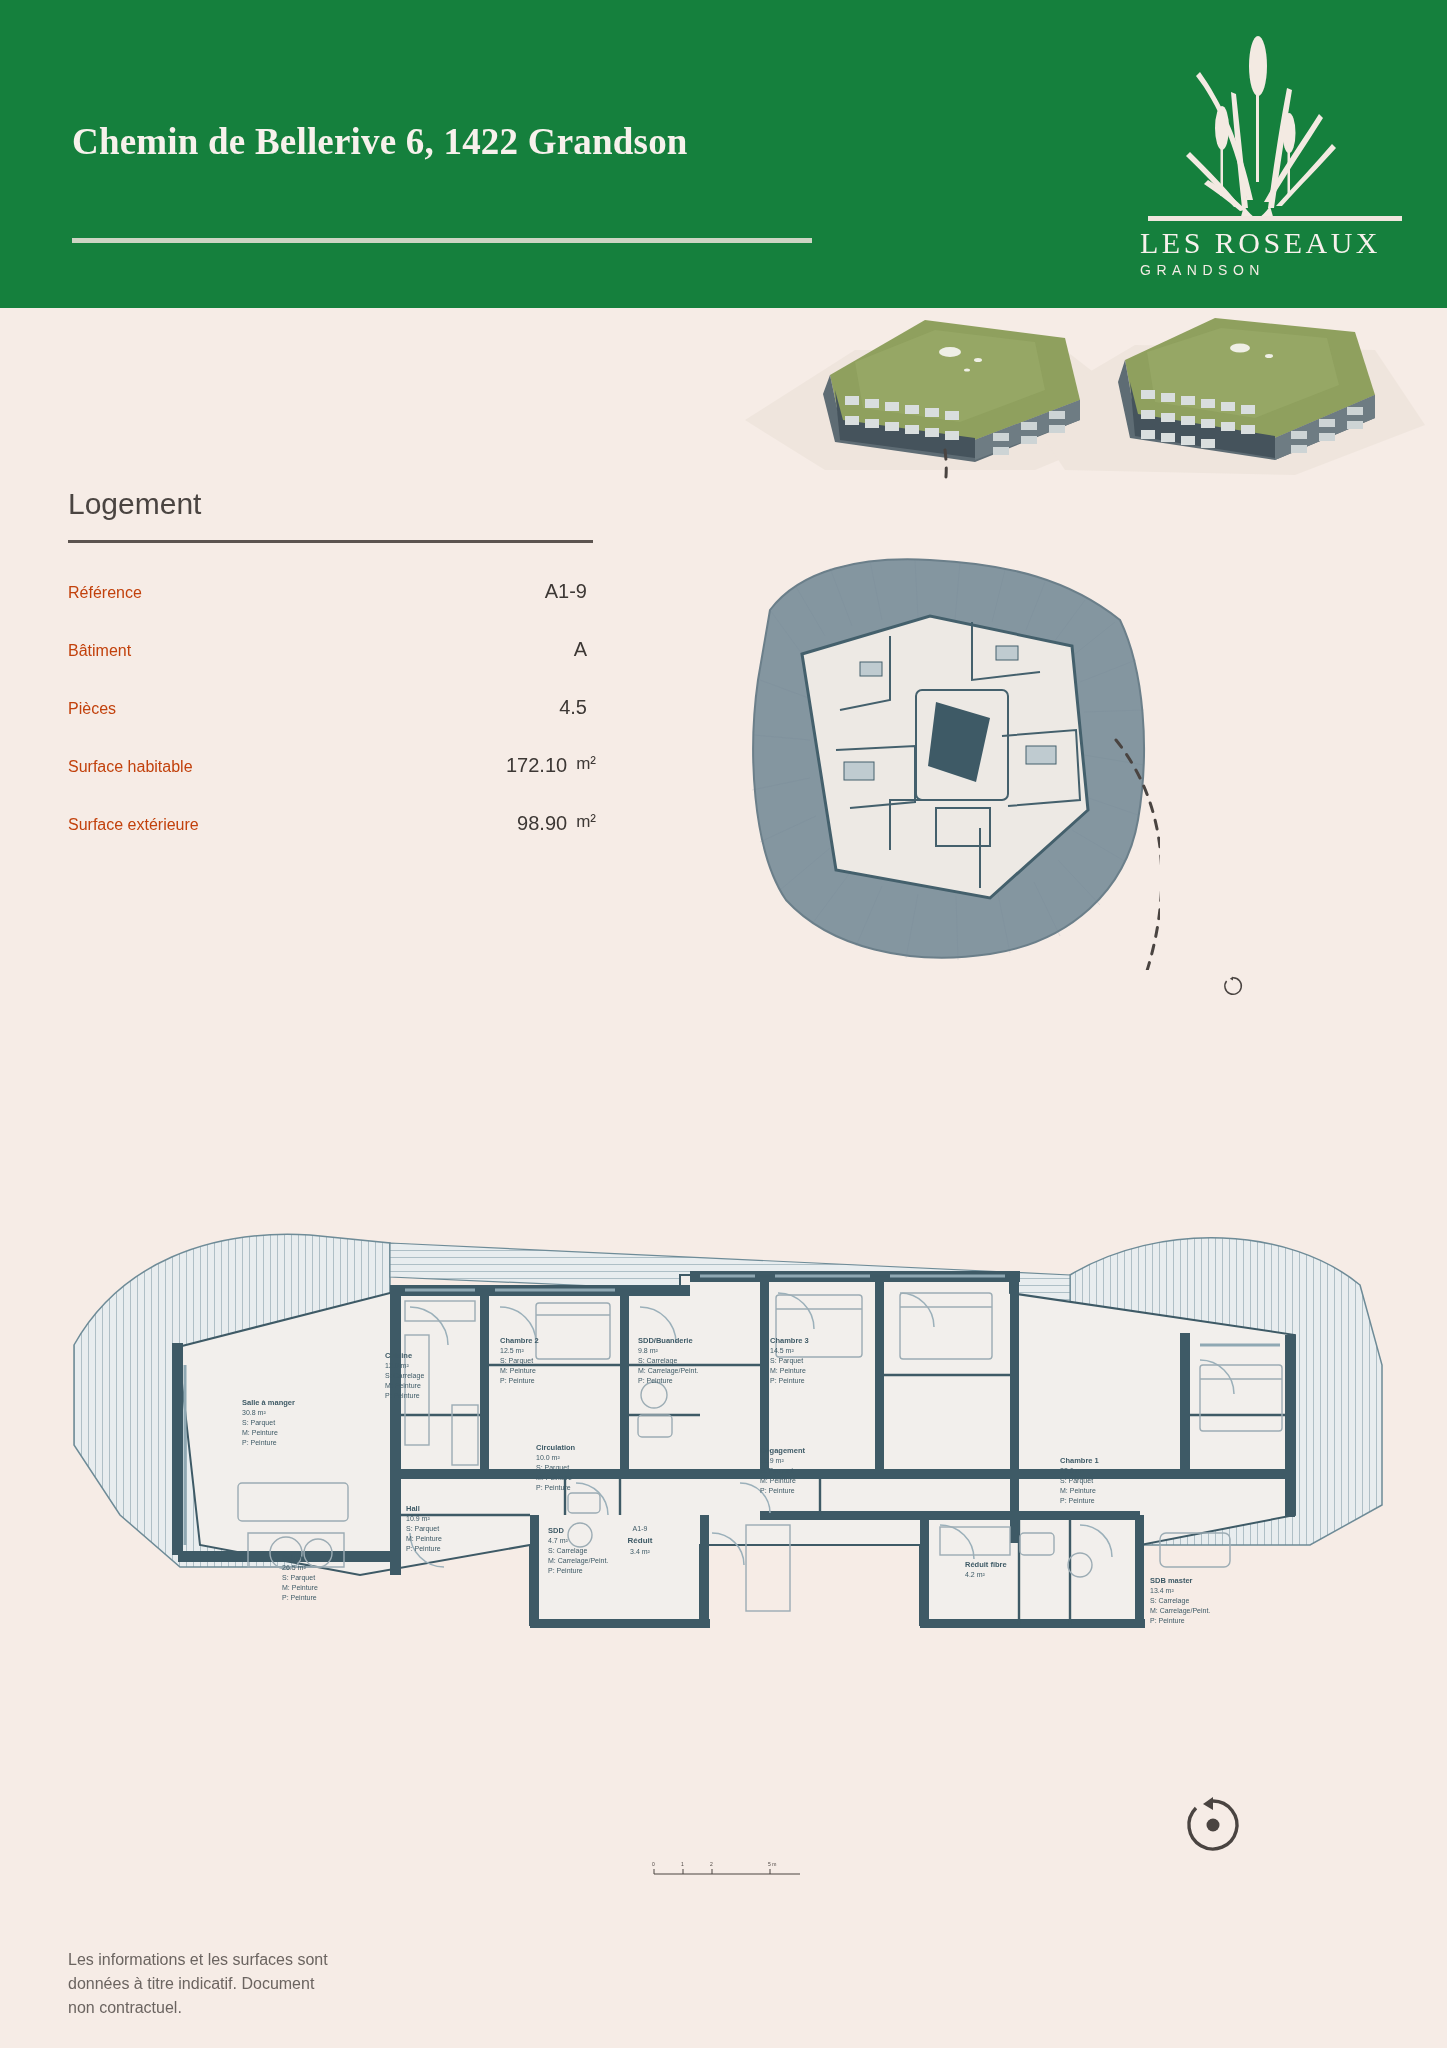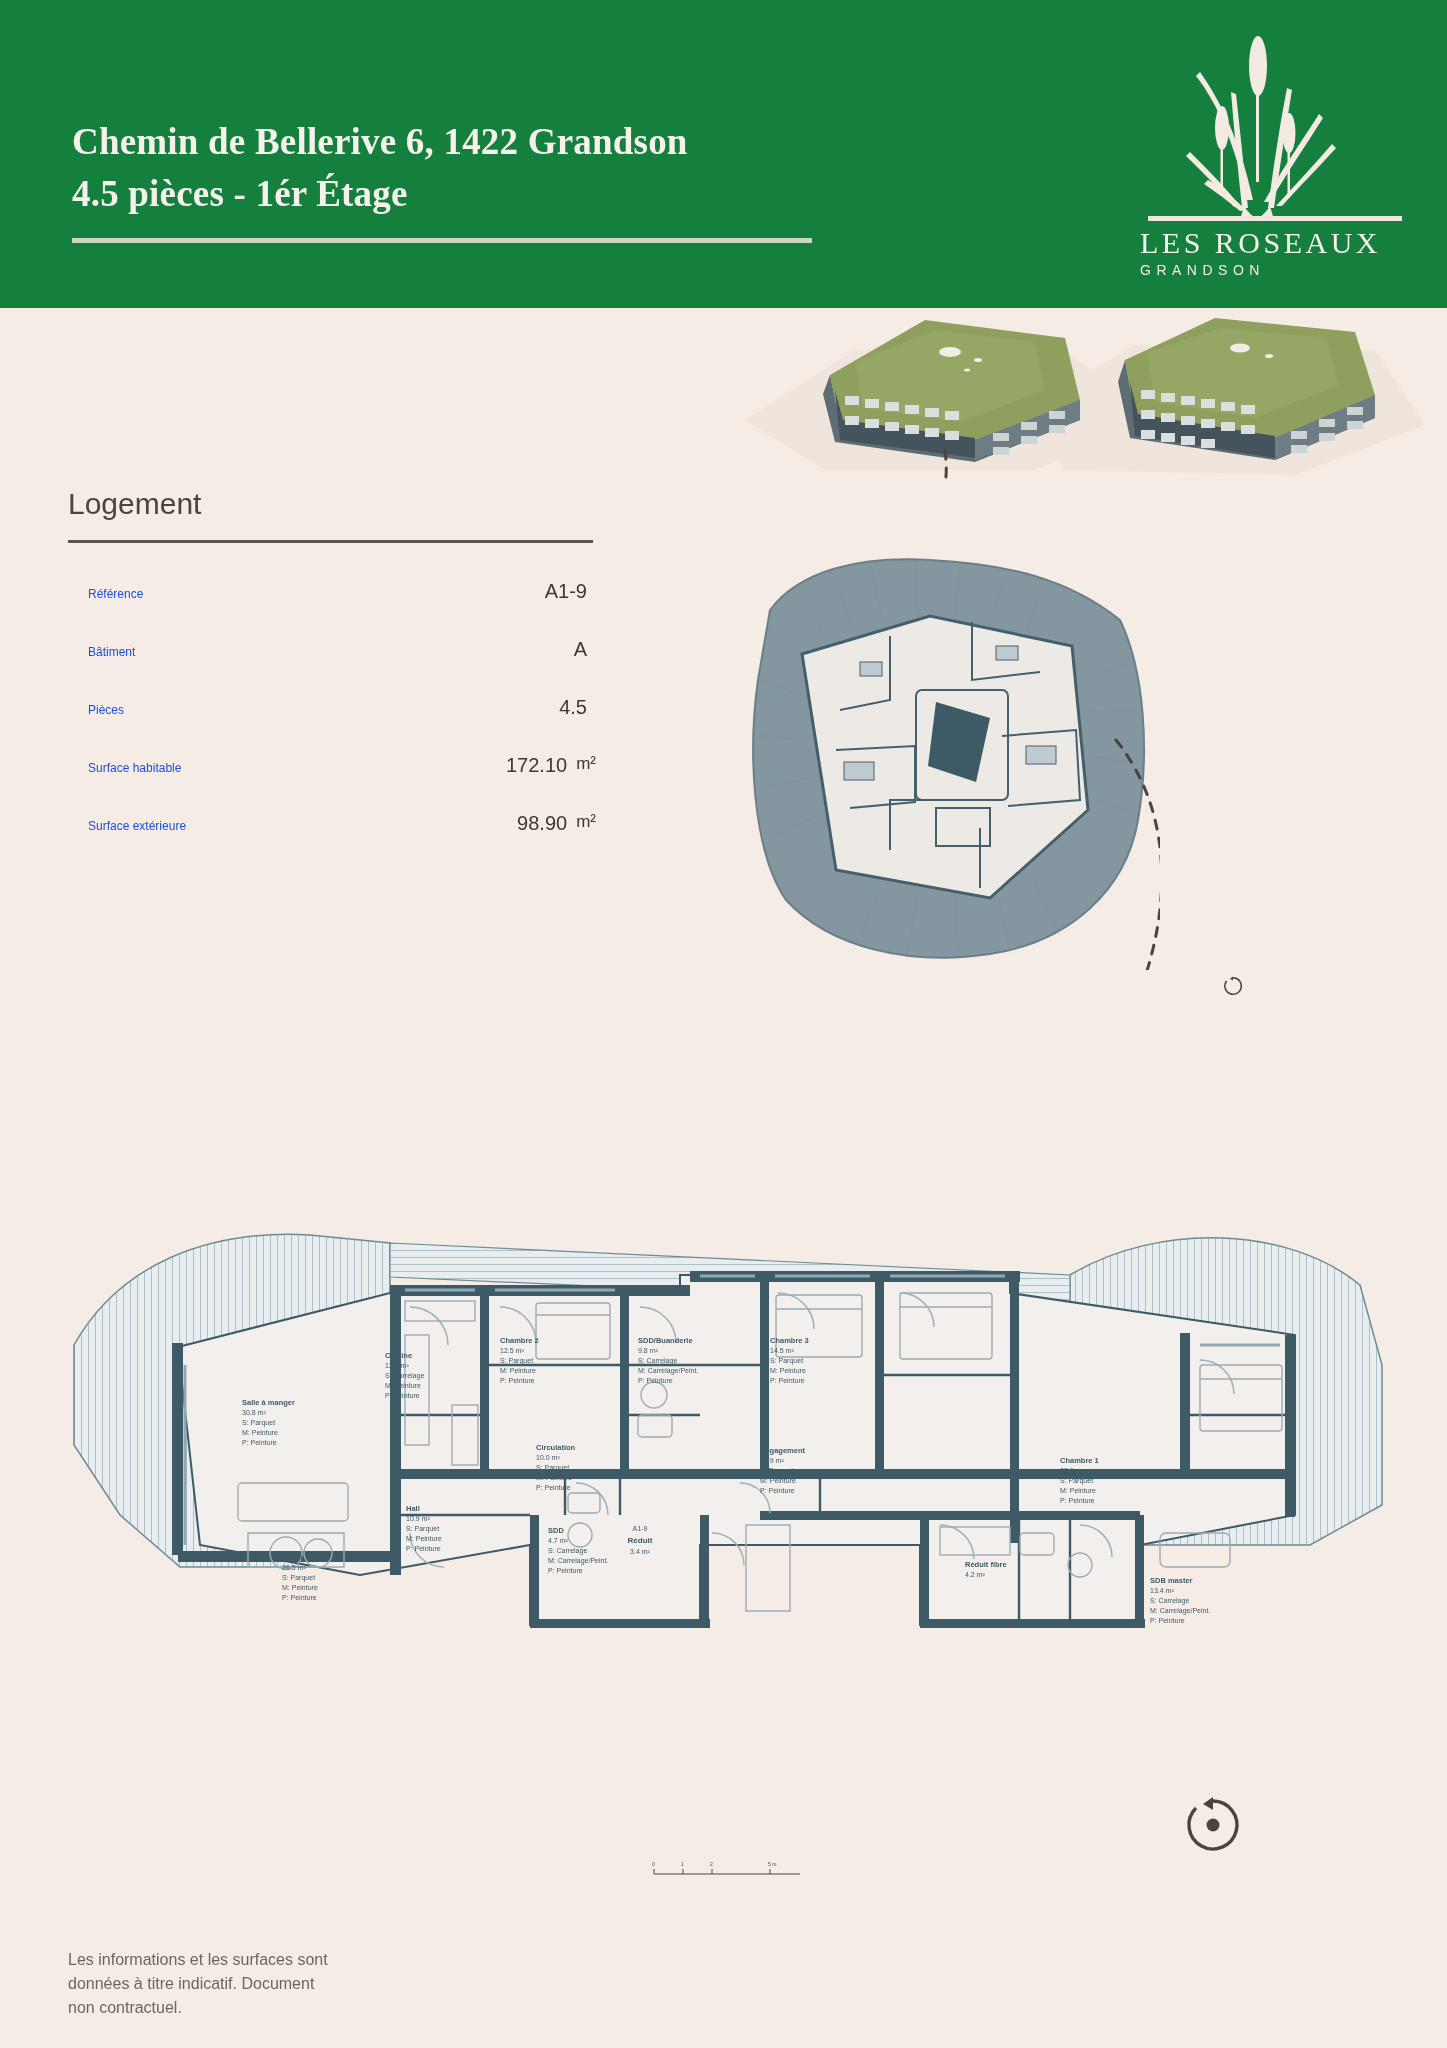--- a/index.html
+++ b/index.html
@@ -49,21 +49,21 @@
   }
   .section-rule {
     position: absolute; left: 68px; top: 540px;
     width: 525px; height: 3px; background: #5C5450;
   }
   .info-table { position: absolute; left: 68px; top: 580px; width: 528px; }
   .info-row {
     display: flex; justify-content: space-between; align-items: baseline;
     height: 58px;
   }
-  .info-label { font-size: 12px; color: #1d4ed8; margin-left: 20px; }
+  .info-label { font-size: 16px; color: #c2410c; }
   .info-value { font-size: 20px; color: #3D3835; display: flex; gap: 9px; }
   .info-unit { font-size: 17px; }
 
   
   .render-3d { position: absolute; left: 735px; top: 290px; width: 700px; height: 190px; }
 
   
   .keyplan { position: absolute; left: 740px; top: 550px; width: 420px; height: 420px; }
   .keyplan-compass {
     position: absolute; left: 1222px; top: 975px;
@@ -84,21 +84,20 @@
   }
 </style>
 </head>
 <body>
 
 <div class="page">
 
   <div class="header">
     <div class="header-title">
       <div>Chemin de Bellerive 6, 1422 Grandson</div>
-      <div>4.5 pièces - 1ér Étage</div>
     </div>
     <div class="header-rule"></div>
 
     <div class="logo-block">
       <svg class="logo-reed" viewBox="0 0 270 200">
         <g fill="#F3EAE2">
 
           <ellipse cx="118" cy="36" rx="9" ry="30"></ellipse>
           <rect x="116" y="62" width="3" height="90"></rect>
           <ellipse cx="82" cy="98" rx="7" ry="22"></ellipse>

